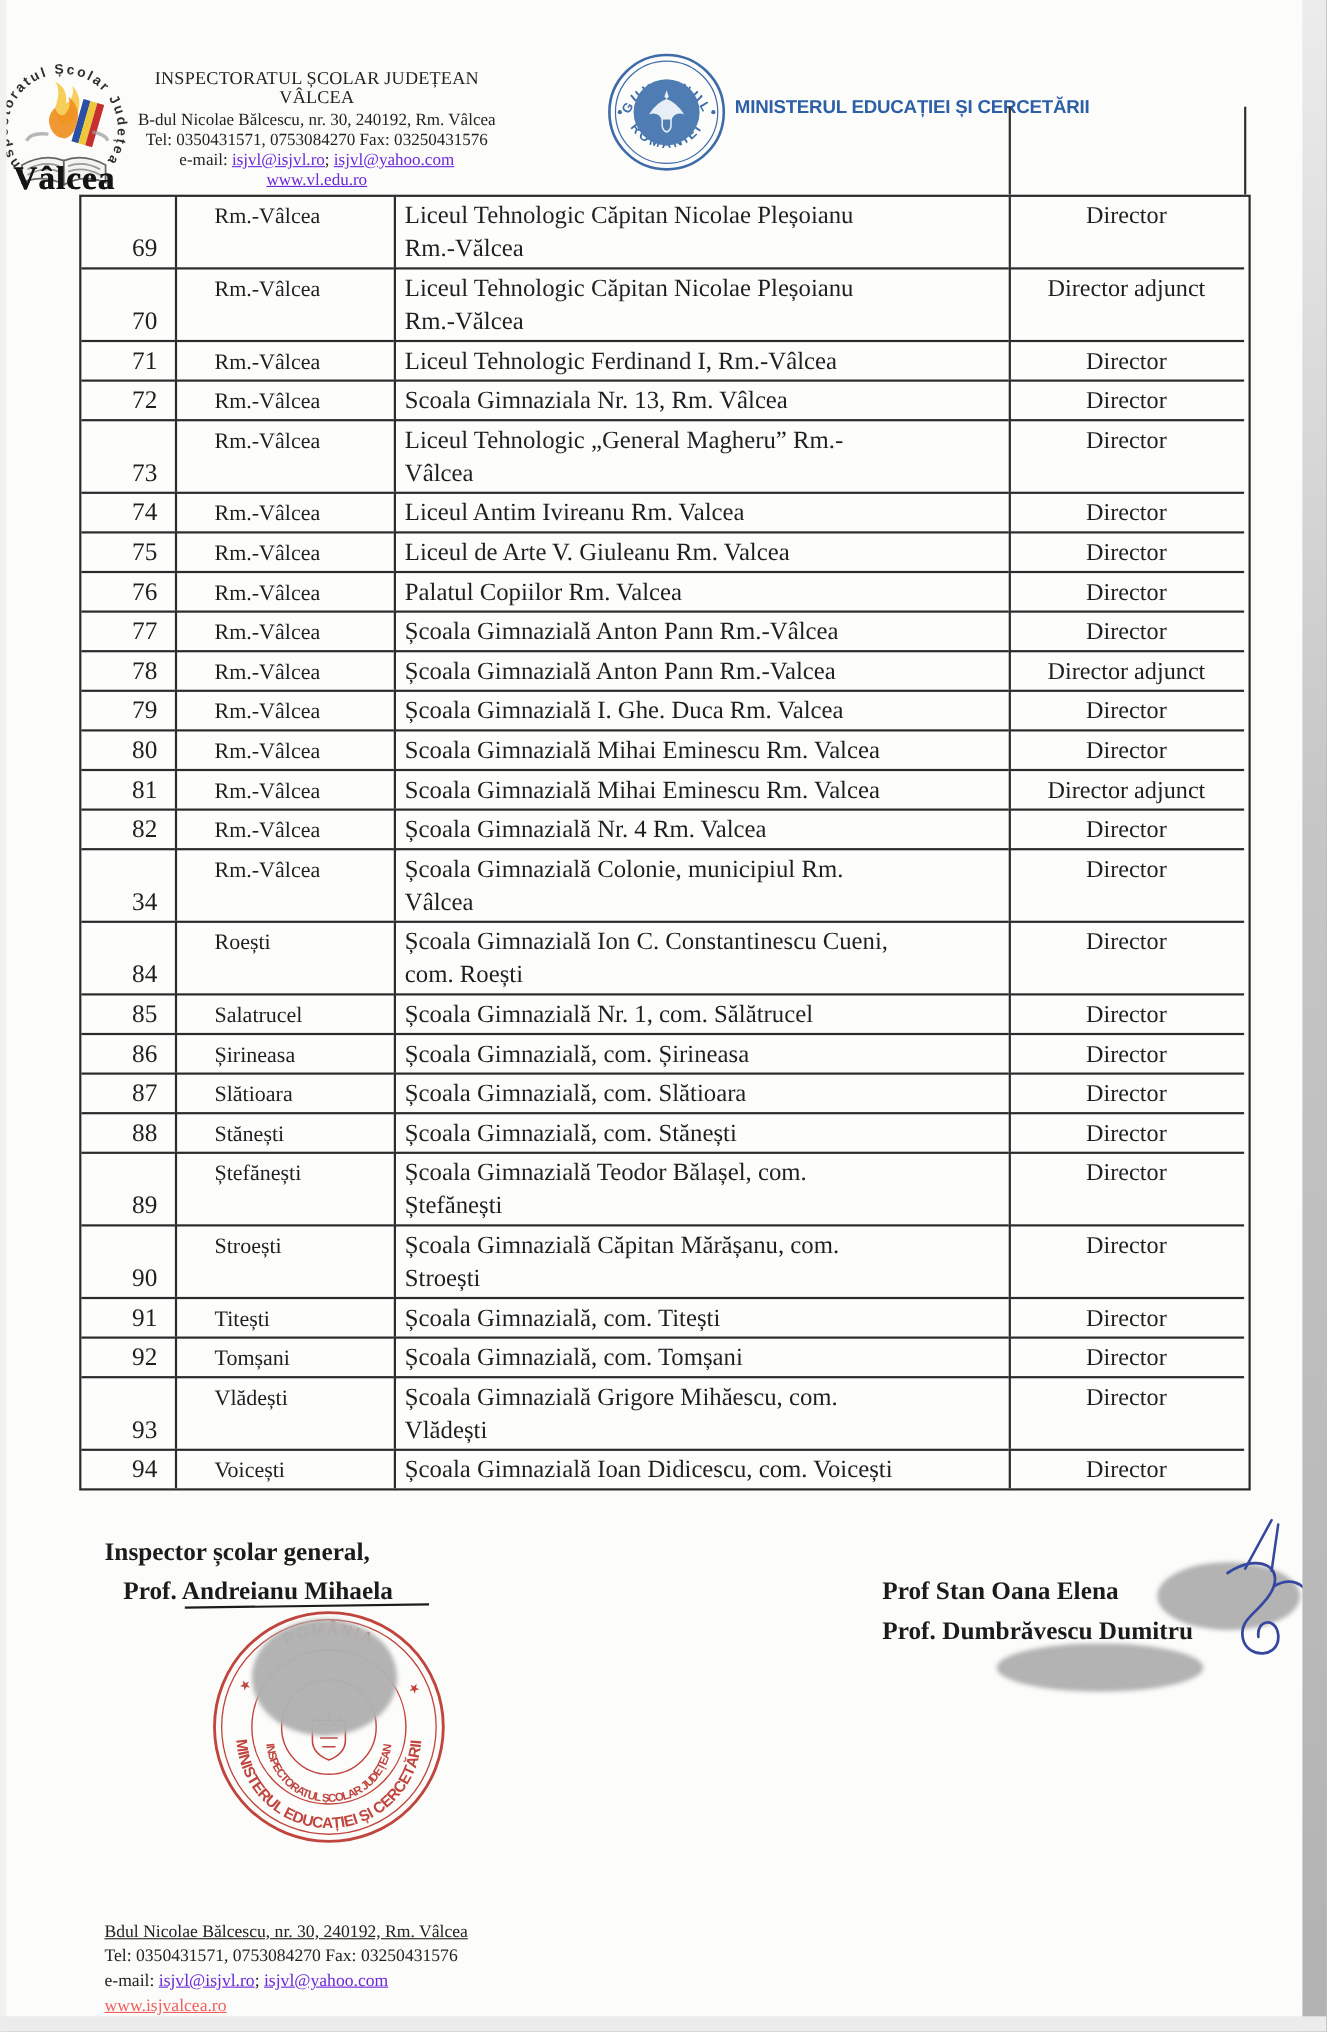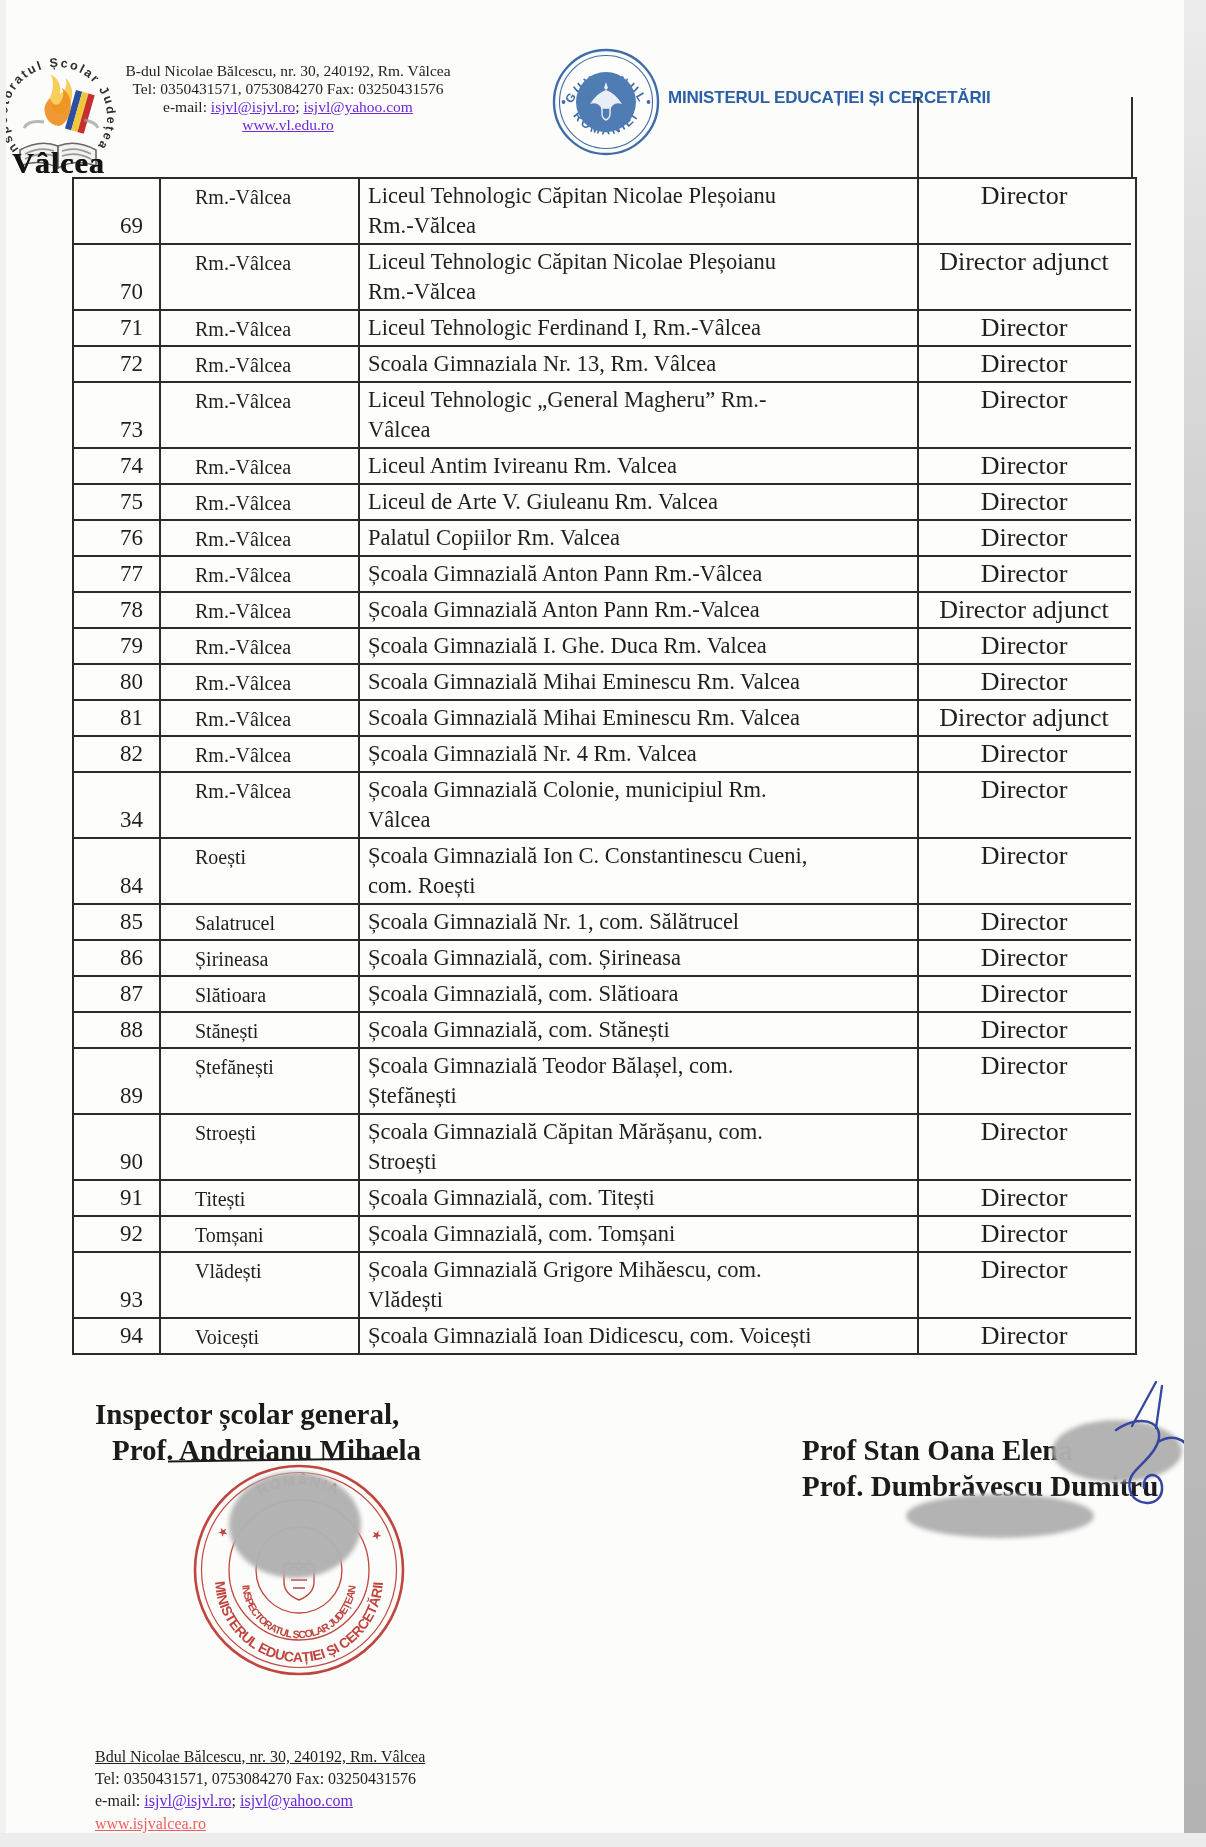--- a/index.html
+++ b/index.html
@@ -20,25 +20,25 @@
   
   #tbl{left:72px;top:177px;width:1061px;border:2px solid #2b2b2b;background:#fdfdfc;
        display:grid;grid-template-columns:85px 199px 559px 214px;}
   .trow{display:contents;}
   .c{box-sizing:border-box;min-height:36px;padding:2px 10px 2px 8px;line-height:30px;
      font-size:22px;color:#1f1f1f;}
   .trow+.trow .c{border-top:2px solid #2b2b2b;}
   .c.no{display:flex;align-items:flex-end;justify-content:flex-end;padding-right:16px;font-size:23px;}
   .c.loc{border-left:2px solid #2b2b2b;font-size:20px;line-height:28px;padding-top:4px;padding-left:34px;}
   .c.sch{border-left:2px solid #2b2b2b;white-space:pre-line;font-size:22.5px;}
-  .c.dir{border-left:2px solid #2b2b2b;text-align:center;font-size:26px;}
+  .c.dir{border-left:2px solid #2b2b2b;text-align:center;font-size:22px;}
   .stub{width:2px;background:#2e2e2e;}
 
   
-  .sig{font-weight:bold;font-size:29px;color:#1b1b1b;white-space:nowrap;}
+  .sig{font-weight:bold;font-size:23px;color:#1b1b1b;white-space:nowrap;}
   .redact{background:#b1b1b1;border-radius:50%;filter:blur(2px);opacity:.97;}
 
   
   .foot-line{left:95px;font-size:16px;line-height:22px;white-space:nowrap;}
   #foot-web{color:#ef4444;text-decoration:underline;opacity:.85;}
 
   
   #edge-right{left:1184px;top:0;width:22px;height:1847px;
       background:linear-gradient(180deg,#ececec,#c6c6c6 40%,#b2b2b2);}
   #edge-bottom{left:0;top:1833px;width:1206px;height:14px;background:#ececec;}
@@ -72,20 +72,21 @@
     <g stroke="#666" stroke-width="1.6" fill="#f3f3ef">
       <path d="M22,104 Q42,93 60,100 L60,122 Q42,112 22,120 Z"></path>
       <path d="M98,104 Q78,93 60,100 L60,122 Q78,112 98,120 Z"></path>
       <path d="M27,108 Q42,100 56,105 M27,113 Q42,105 56,110" fill="none" stroke="#999"></path>
       <path d="M93,108 Q78,100 64,105 M93,113 Q78,105 64,110" fill="none" stroke="#999"></path>
     </g>
   </svg>
   <div class="abs" id="valcea-name">Vâlcea</div>
 
   <div class="abs" id="inst-block">
+    <div id="inst-title">INSPECTORATUL ȘCOLAR JUDEȚEAN VÂLCEA</div>
     <div class="inst-line">B-dul Nicolae Bălcescu, nr. 30, 240192, Rm. Vâlcea</div>
     <div class="inst-line">Tel: 0350431571, 0753084270 Fax: 03250431576</div>
     <div class="inst-line">
       <span>e-mail:</span>
       <a class="lnk">isjvl@isjvl.ro</a><span>;</span>
       <a class="lnk">isjvl@yahoo.com</a>
     </div>
     <div class="inst-line"><a class="lnk">www.vl.edu.ro</a></div>
   </div>
 

